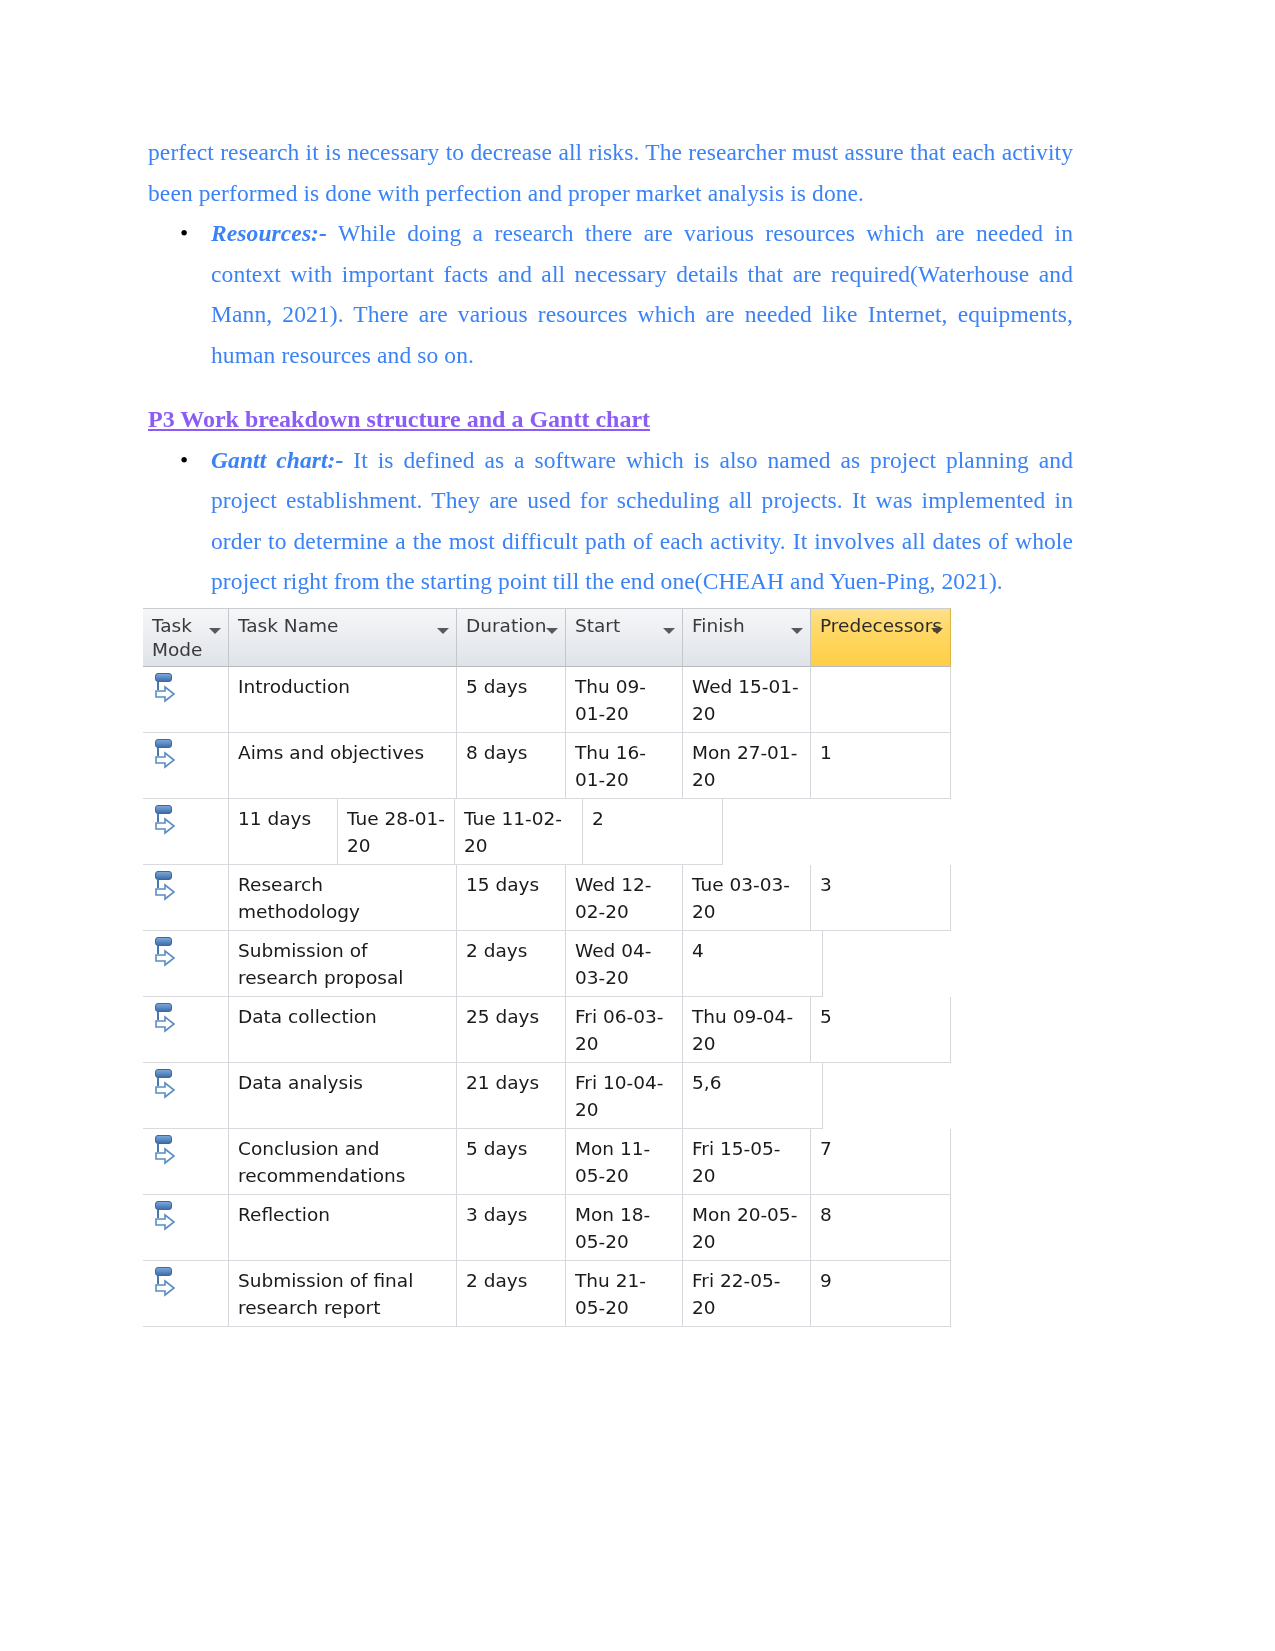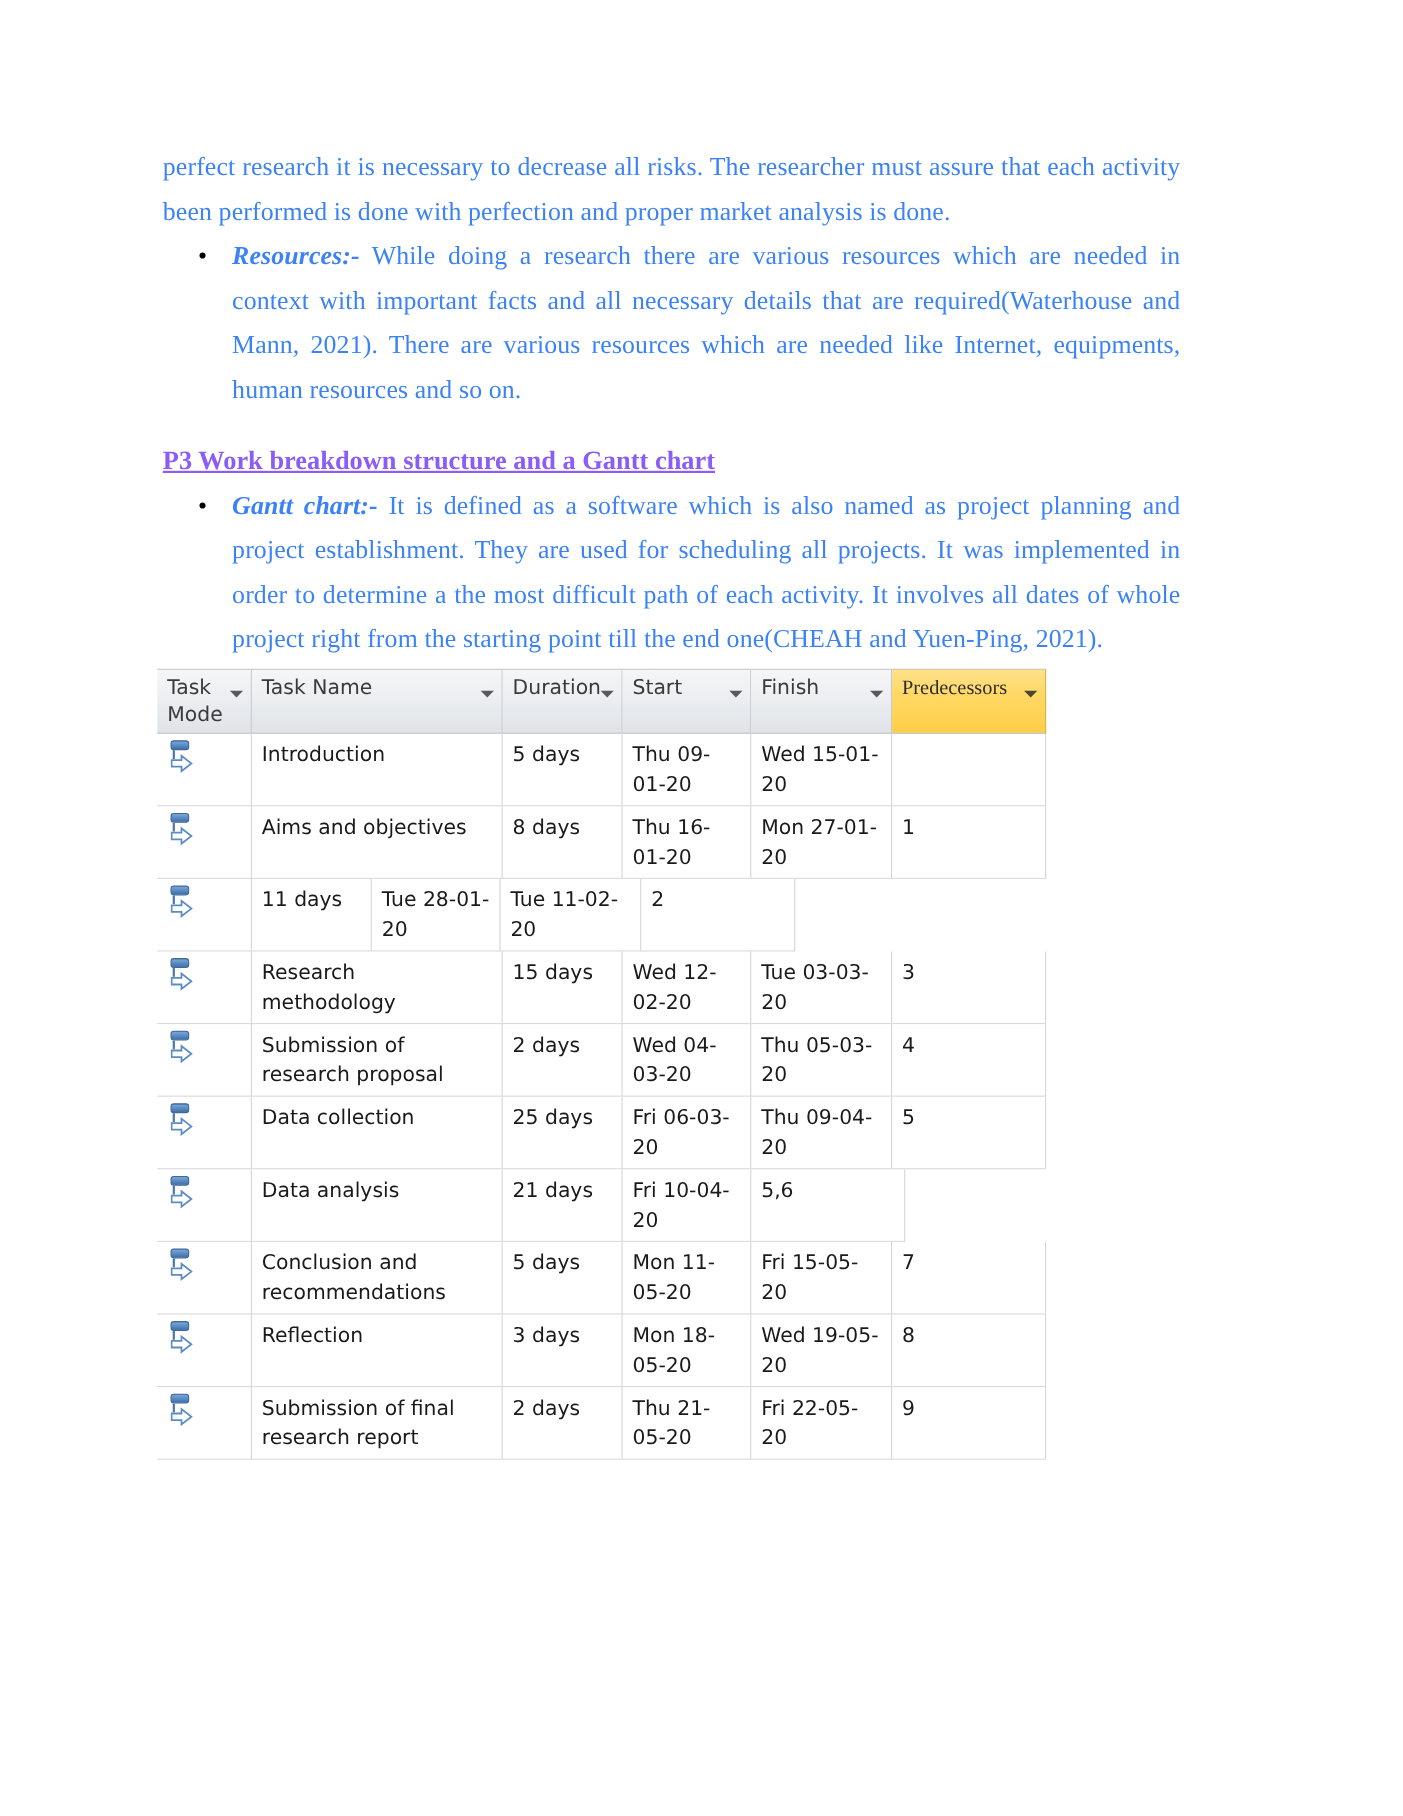--- a/index.html
+++ b/index.html
@@ -88,21 +88,20 @@
     padding: 5px 22px 4px 9px;
     font-size: 18.5px;
     color: #3a3a3a;
     line-height: 24px;
     min-height: 52px;
   }
   .pt-hcell.highlight {
     background: linear-gradient(to bottom, #ffe08a 0%, #ffd864 40%, #ffce47 100%);
     border-right: 1px solid #d9b344;
     color: #2b2b2b;
-    font-family: Liberation Serif, serif;
   }
   .pt-hcell .filter-arrow {
     position: absolute;
     right: 7px;
     top: 19px;
     width: 0; height: 0;
     border-left: 6px solid transparent;
     border-right: 6px solid transparent;
     border-top: 6px solid #555a60;
   }
@@ -285,23 +284,20 @@
               </svg></span></div>
           <div class="pt-cell c-name">
             <span class="cell-text wrap2">Submission of research proposal</span>
           </div>
           <div class="pt-cell c-dur">
             <span class="cell-text">2 days</span>
           </div>
           <div class="pt-cell c-start">
             <span class="cell-text">Wed 04-03-20</span>
           </div>
-          <div class="pt-cell c-finish">
-            <span class="cell-text">Thu 05-03-20</span>
-          </div>
           <div class="pt-cell c-pred">
             <span class="cell-text">4</span>
           </div>
         </div>
         <div class="pt-row row-h1">
           <div class="pt-cell c-mode"><span class="mode-icon"><span class="bar"></span><span class="stem"></span><svg width="22" height="18" viewBox="0 0 22 18">
                 <path d="M1 6 H10 V2 L19 9 L10 16 V12 H1 Z" fill="#ffffff" stroke="#5b8cc4" stroke-width="1.6"></path>
               </svg></span></div>
           <div class="pt-cell c-name">
             <span class="cell-text">Data collection</span>
@@ -363,21 +359,21 @@
           <div class="pt-cell c-name">
             <span class="cell-text">Reflection</span>
           </div>
           <div class="pt-cell c-dur">
             <span class="cell-text">3 days</span>
           </div>
           <div class="pt-cell c-start">
             <span class="cell-text">Mon 18-05-20</span>
           </div>
           <div class="pt-cell c-finish">
-            <span class="cell-text">Wed 19-05-20</span>
+            <span class="cell-text">Mon 20-05-20</span>
           </div>
           <div class="pt-cell c-pred">
             <span class="cell-text">8</span>
           </div>
         </div>
         <div class="pt-row row-h2">
           <div class="pt-cell c-mode"><span class="mode-icon"><span class="bar"></span><span class="stem"></span><svg width="22" height="18" viewBox="0 0 22 18">
                 <path d="M1 6 H10 V2 L19 9 L10 16 V12 H1 Z" fill="#ffffff" stroke="#5b8cc4" stroke-width="1.6"></path>
               </svg></span></div>
           <div class="pt-cell c-name">

